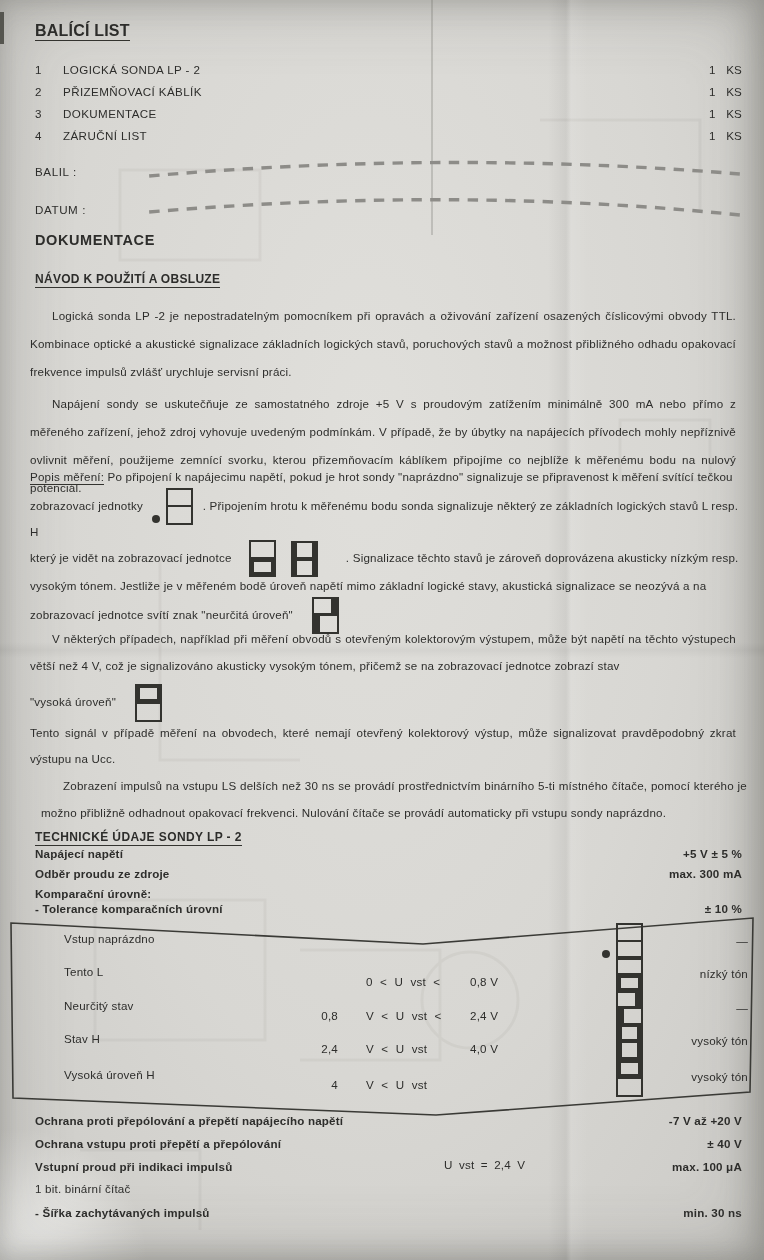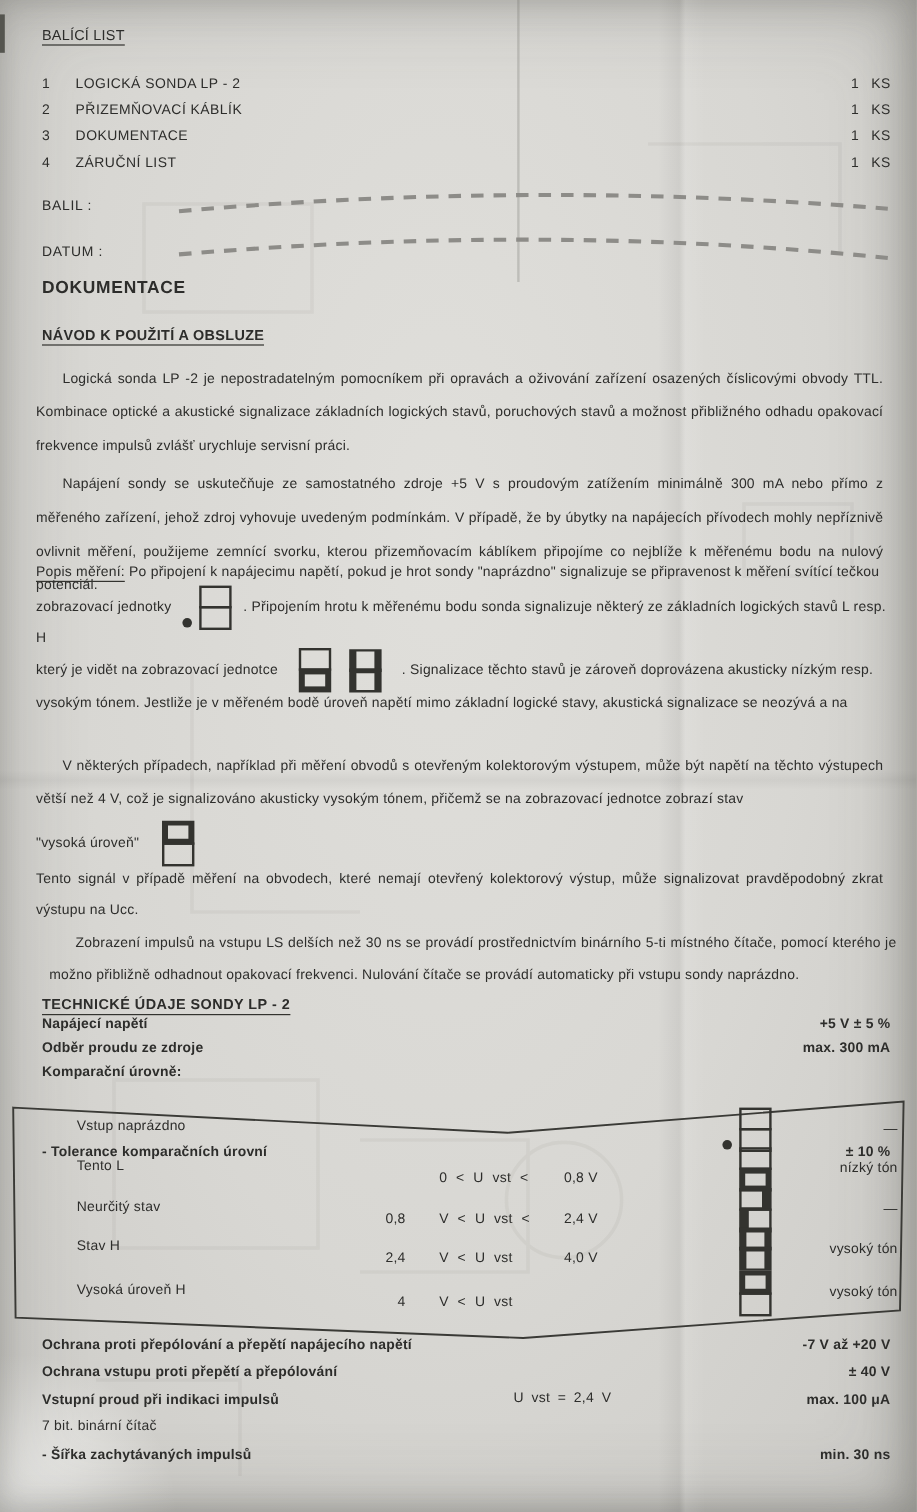--- a/index.html
+++ b/index.html
@@ -27,21 +27,21 @@
   
   .fold-top   { position:absolute; left:431px; top:0; width:1.5px; height:235px; background:rgba(110,110,104,.28); }
   .crease-mid { position:absolute; left:548px; top:0; width:40px; height:100%; pointer-events:none;
                 background:linear-gradient(90deg, rgba(0,0,0,0), rgba(0,0,0,.05) 45%, rgba(255,255,255,.09) 58%, rgba(0,0,0,0)); }
   .crease-h   { position:absolute; left:0; top:642px; width:100%; height:16px; pointer-events:none;
                 background:linear-gradient(180deg, rgba(0,0,0,0), rgba(0,0,0,.045), rgba(0,0,0,0)); }
   .edge-mark  { position:absolute; left:0; top:12px; width:4px; height:32px; background:#55554f; }
   .bleed { position:absolute; left:0; top:0; opacity:.055; pointer-events:none; }
 
   
-  .pk-title { left:35px; top:22px; font-weight:400; font-size:12px; }
+  .pk-title { left:35px; top:22px; font-weight:700; font-size:16px; }
   .pk-list  { left:35px; right:22px; top:58px; }
   .pl-row   { display:flex; height:22px; align-items:center; }
   .pl-num   { width:28px; }
   .pl-name  { letter-spacing:.4px; }
   .pl-sp    { flex:1; }
   .pl-qty   { word-spacing:7px; }
 
   .field-row { left:35px; right:20px; display:flex; align-items:center; height:26px; }
   .field-label { width:110px; letter-spacing:.6px; }
   .dash-svg { flex:1; height:30px; }
@@ -83,21 +83,21 @@
   .tbox svg.border { position:absolute; left:0; top:0; }
   .trow { position:absolute; left:0; width:100%; height:40px; }
   .trow > span, .trow > div { position:absolute; white-space:nowrap; }
   .tlabel { left:56px; top:0; }
   .tlow   { left:298px; top:10px; width:32px; text-align:right; }
   .tcond  { left:358px; top:10px; word-spacing:4px; }
   .thigh  { left:462px; top:10px; }
   .tglyph { left:602px; top:-9px; }
   .ttone  { right:8px; top:2px; width:95px; text-align:right; }
 
-  .uvst { left:428px; top:1158px; word-spacing:3px; }
+  .uvst { left:444px; top:1158px; word-spacing:3px; }
   .counter { left:35px; top:1182px; }
 </style>
 </head>
 <body>
 
 <div id="paper">
 
   <svg class="bleed" width="764" height="1260">
     <g fill="none" stroke="#55504a" stroke-width="3">
       <rect x="120" y="170" width="140" height="90"></rect>
@@ -171,24 +171,28 @@
     </div>
     <div class="pp pp2">
       <span>zobrazovací jednotky</span>
       <span class="glyph g-idle" style="margin-left:20px"><div class="gc t"></div><div class="gc b"></div></span>
       <span>. Připojením hrotu k měřenému bodu sonda signalizuje některý ze základních logických stavů L resp. H</span>
     </div>
     <div class="pp pp3">
       <span>který je vidět na zobrazovací jednotce</span>
       <span class="glyph g-l" style="margin-left:14px"><div class="gc t"></div><div class="gc b"></div></span>
       <span class="glyph g-h"><div class="gc t"></div><div class="gc b"></div></span>
-      <span style="margin-left:7px">. Signalizace těchto stavů je zároveň doprovázena akusticky nízkým resp.</span>
+      <span style="margin-left:18px">. Signalizace těchto stavů je zároveň doprovázena akusticky nízkým resp.</span>
     </div>
     <div class="pp">
       <span>vysokým tónem. Jestliže je v měřeném bodě úroveň napětí mimo základní logické stavy, akustická signalizace se neozývá a na</span>
+    </div>
+    <div class="pp pp5">
+      <span>zobrazovací jednotce svítí znak "neurčitá úroveň"</span>
+      <span class="glyph g-unc" style="margin-left:16px"><div class="gc t"></div><div class="gc b"></div></span>
     </div>
   </div>
 
   <div class="abs para just indent p3">V některých případech, například při měření obvodů s otevřeným kolektorovým výstupem, může být napětí na těchto výstupech větší než 4 V, což je signalizováno akusticky vysokým tónem, přičemž se na zobrazovací jednotce zobrazí stav</div>
 
   <div class="abs high-row">
     <span>"vysoká úroveň"</span>
     <span class="glyph g-over" style="margin-left:16px"><div class="gc t"></div><div class="gc b"></div></span>
   </div>
 
@@ -202,21 +206,21 @@
     <span>+5 V ± 5 %</span>
   </div>
   <div class="abs spec-row" style="top:863px">
     <span>Odběr proudu ze zdroje</span>
     <span>max. 300 mA</span>
   </div>
   <div class="abs spec-row" style="top:883px">
     <span>Komparační úrovně:</span>
     <span></span>
   </div>
-  <div class="abs spec-row" style="top:949px">
+  <div class="abs spec-row" style="top:898px">
     <span>- Tolerance komparačních úrovní</span>
     <span>± 10 %</span>
   </div>
 
   <div class="abs tbox">
     <svg class="border" width="748" height="214">
       <polygon points="3,13 415,34 745,8 742,182 428,205 5,188" fill="none" stroke="#3a3a36" stroke-width="1.6"></polygon>
     </svg>
 
     <div class="trow" style="top:22px">
@@ -287,20 +291,20 @@
   <div class="abs spec-row" style="top:1133px">
     <span>Ochrana vstupu proti přepětí a přepólování</span>
     <span>± 40 V</span>
   </div>
   <div class="abs spec-row" style="top:1156px">
     <span>Vstupní proud při indikaci impulsů</span>
     <span>max. 100 μA</span>
   </div>
 
   <div class="abs uvst">U vst = 2,4 V</div>
-  <div class="abs counter">7 bit. binární čítač</div>
+  <div class="abs counter">1 bit. binární čítač</div>
 
   <div class="abs spec-row" style="top:1202px">
     <span>- Šířka zachytávaných impulsů</span>
     <span>min. 30 ns</span>
   </div>
 
 </div>
 
 </body></html>

